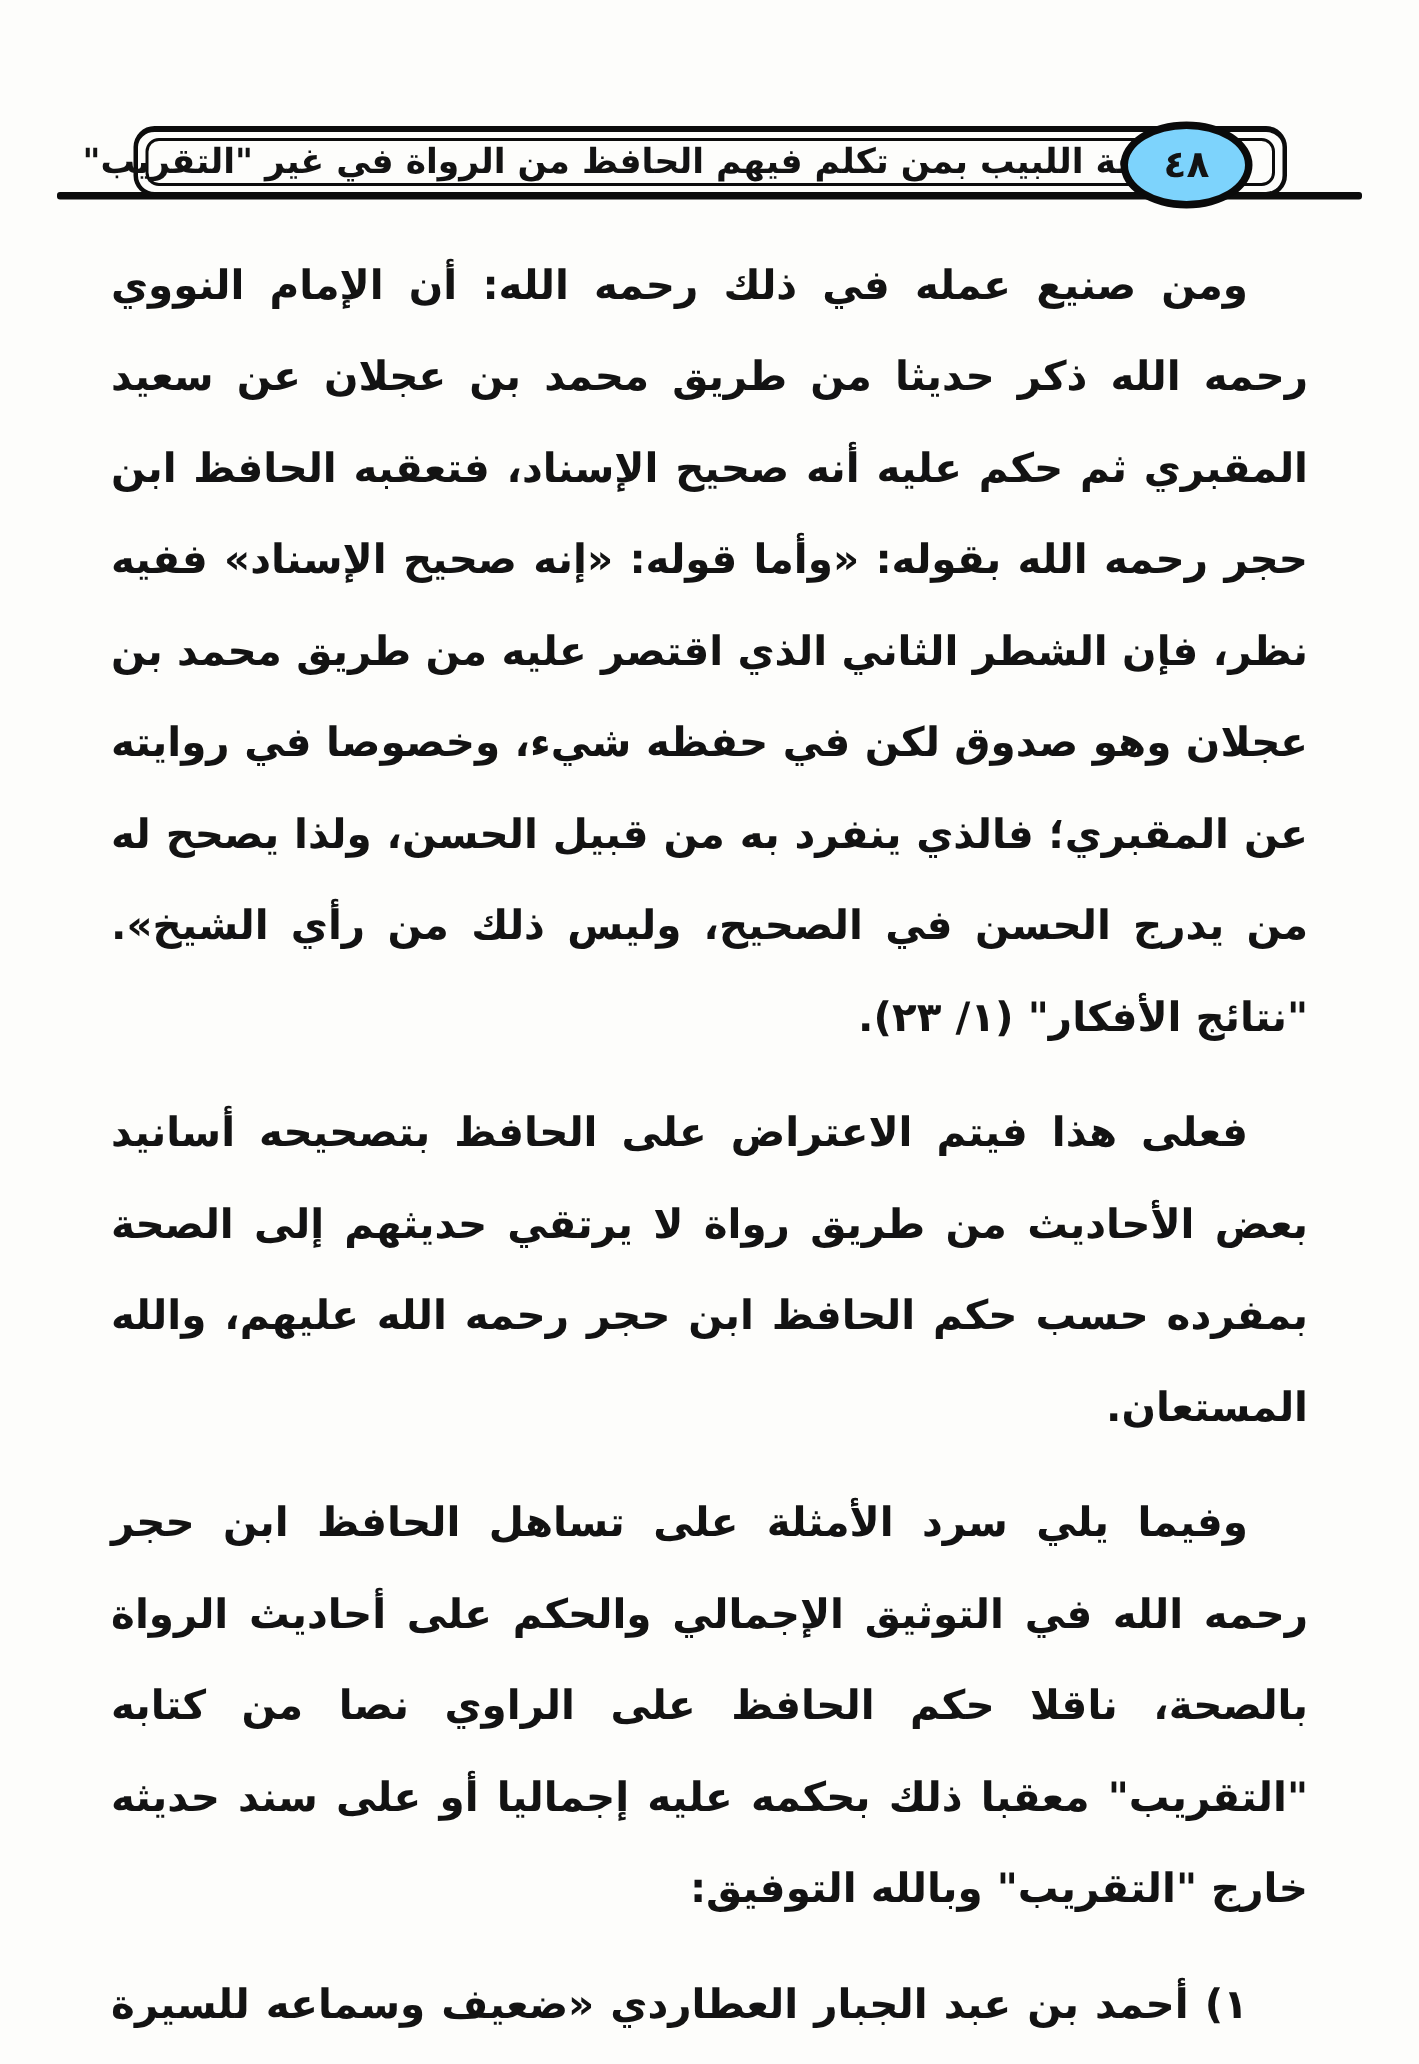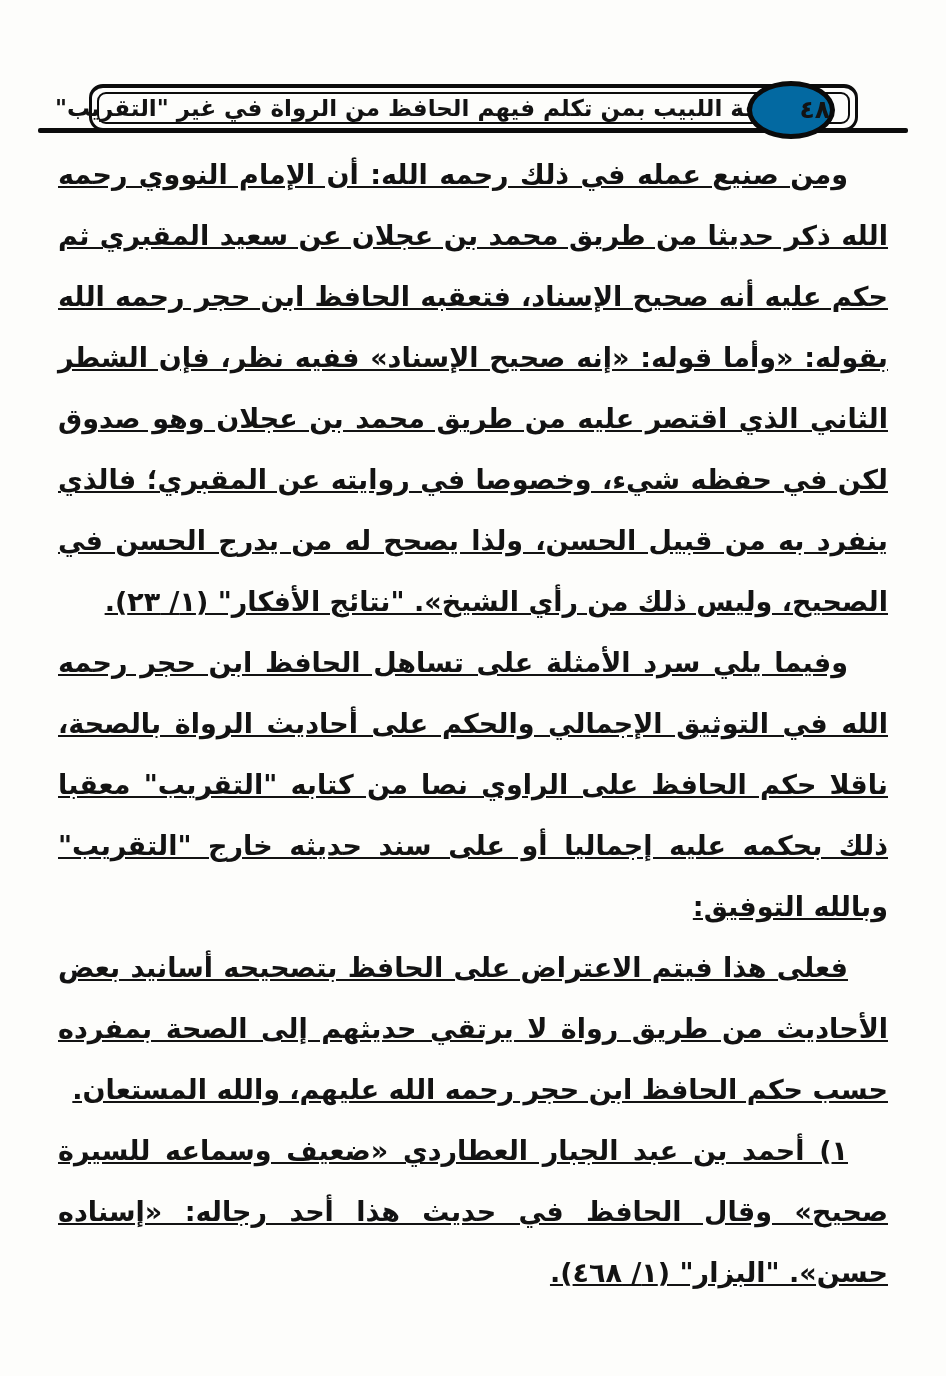--- a/index.html
+++ b/index.html
@@ -50,25 +50,26 @@
     height: 5px;
     background: #0c0c0c;
     border-radius: 2px;
   }
   .page-oval {
     position: absolute;
     top: -7px;
     right: 20px;          
     width: 78px;
     height: 48px;
-    background: #0369a1;
+    background: #7dd3fc;
     border: 5px solid #0a0a0a;
     border-radius: 50%;
     display: flex;
     align-items: center;
+    justify-content: center;
     z-index: 2;
   }
   .page-oval span {
     font-size: 25px;
     font-weight: bold;
     line-height: 1;
     transform: translateY(-1px);
   }
   .header-title {
     position: absolute;
@@ -90,42 +91,41 @@
     position: absolute;
     top: 144px;
     right: 58px;
     width: 830px;
     font-size: 27px;
     font-weight: bold;
     line-height: 61px;
     text-align: justify;
   }
   .para {
-    margin: 0;
+    margin: 16px;
     text-indent: 40px;    
-    text-decoration: underline;
   }
 </style>
 </head>
 <body>
 
 <div class="page">
 
   <div class="header">
     <div class="header-box">
       <div class="header-inner"></div>
       <div class="header-title">تحفة اللبيب بمن تكلم فيهم الحافظ من الرواة في غير "التقريب"</div>
       <div class="page-oval">
         <span>٤٨</span>
       </div>
     </div>
     <div class="header-rule-bottom"></div>
   </div>
 
   <div class="body-text">
     <p class="para">ومن صنيع عمله في ذلك رحمه الله: أن الإمام النووي رحمه الله ذكر حديثا من طريق محمد بن عجلان عن سعيد المقبري ثم حكم عليه أنه صحيح الإسناد، فتعقبه الحافظ ابن حجر رحمه الله بقوله: «وأما قوله: «إنه صحيح الإسناد» ففيه نظر، فإن الشطر الثاني الذي اقتصر عليه من طريق محمد بن عجلان وهو صدوق لكن في حفظه شيء، وخصوصا في روايته عن المقبري؛ فالذي ينفرد به من قبيل الحسن، ولذا يصحح له من يدرج الحسن في الصحيح، وليس ذلك من رأي الشيخ». "نتائج الأفكار" (١/ ٢٣).</p>
+    <p class="para">فعلى هذا فيتم الاعتراض على الحافظ بتصحيحه أسانيد بعض الأحاديث من طريق رواة لا يرتقي حديثهم إلى الصحة بمفرده حسب حكم الحافظ ابن حجر رحمه الله عليهم، والله المستعان.</p>
     <p class="para">وفيما يلي سرد الأمثلة على تساهل الحافظ ابن حجر رحمه الله في التوثيق الإجمالي والحكم على أحاديث الرواة بالصحة، ناقلا حكم الحافظ على الراوي نصا من كتابه "التقريب" معقبا ذلك بحكمه عليه إجماليا أو على سند حديثه خارج "التقريب" وبالله التوفيق:</p>
-    <p class="para">فعلى هذا فيتم الاعتراض على الحافظ بتصحيحه أسانيد بعض الأحاديث من طريق رواة لا يرتقي حديثهم إلى الصحة بمفرده حسب حكم الحافظ ابن حجر رحمه الله عليهم، والله المستعان.</p>
     <p class="para">١) أحمد بن عبد الجبار العطاردي «ضعيف وسماعه للسيرة صحيح» وقال الحافظ في حديث هذا أحد رجاله: «إسناده حسن». "البزار" (١/ ٤٦٨).</p>
 
   </div>
 
 </div>
 
 </body></html>

